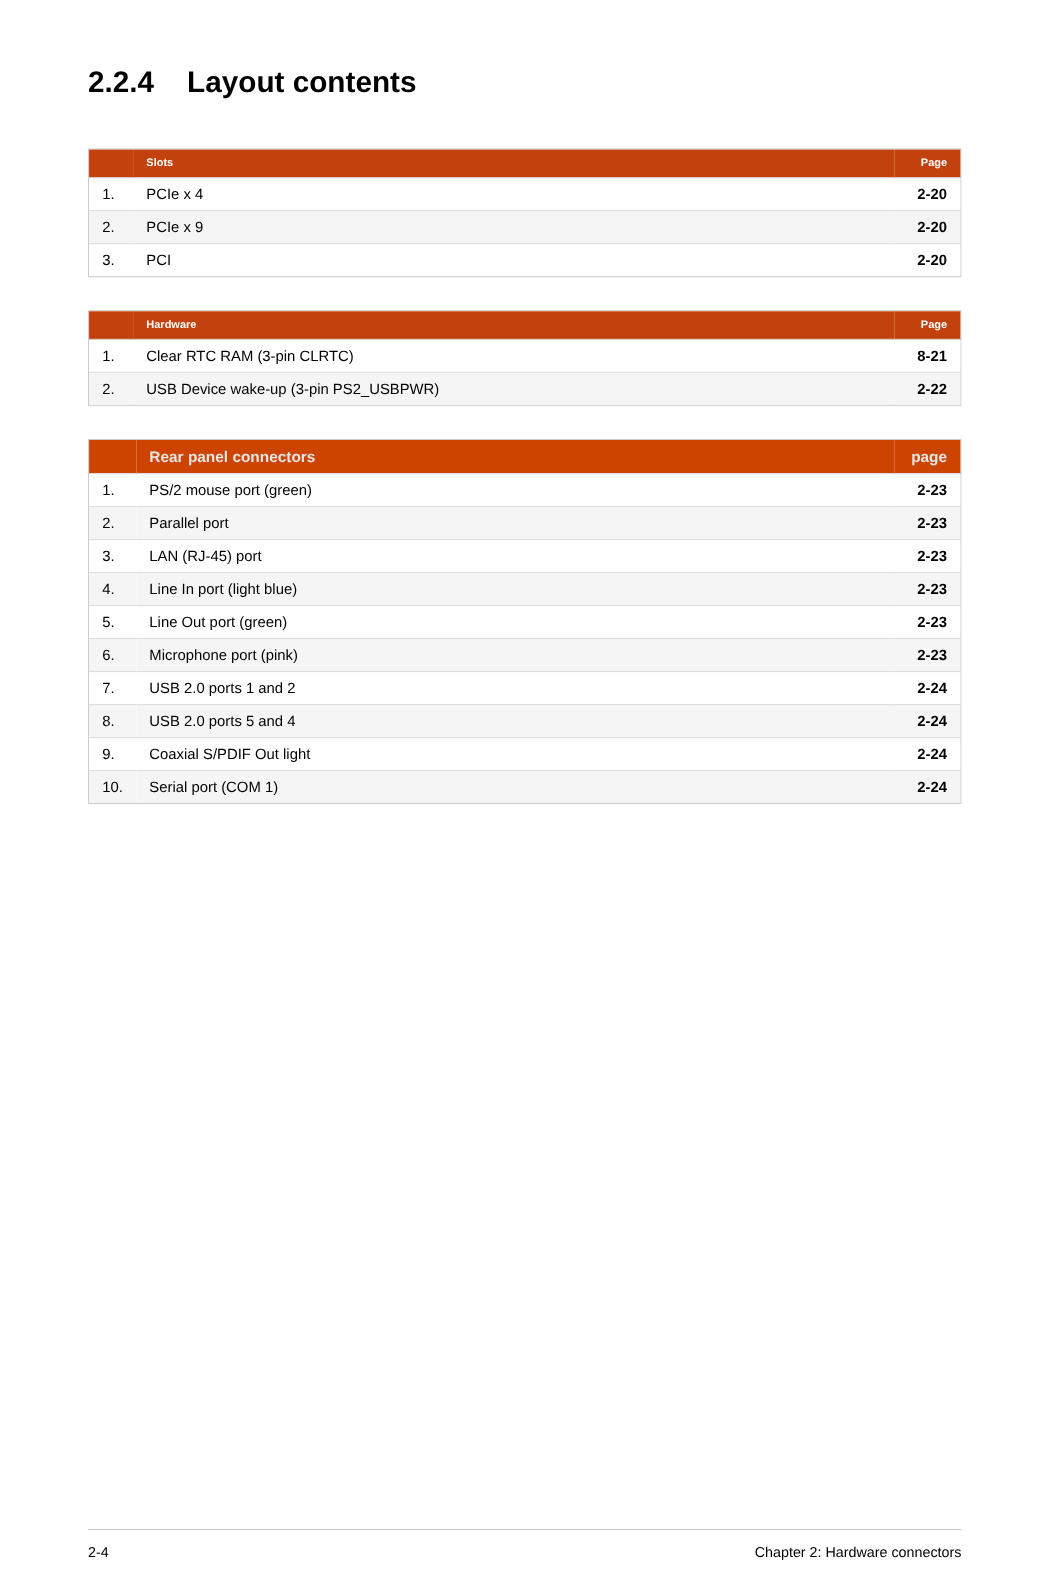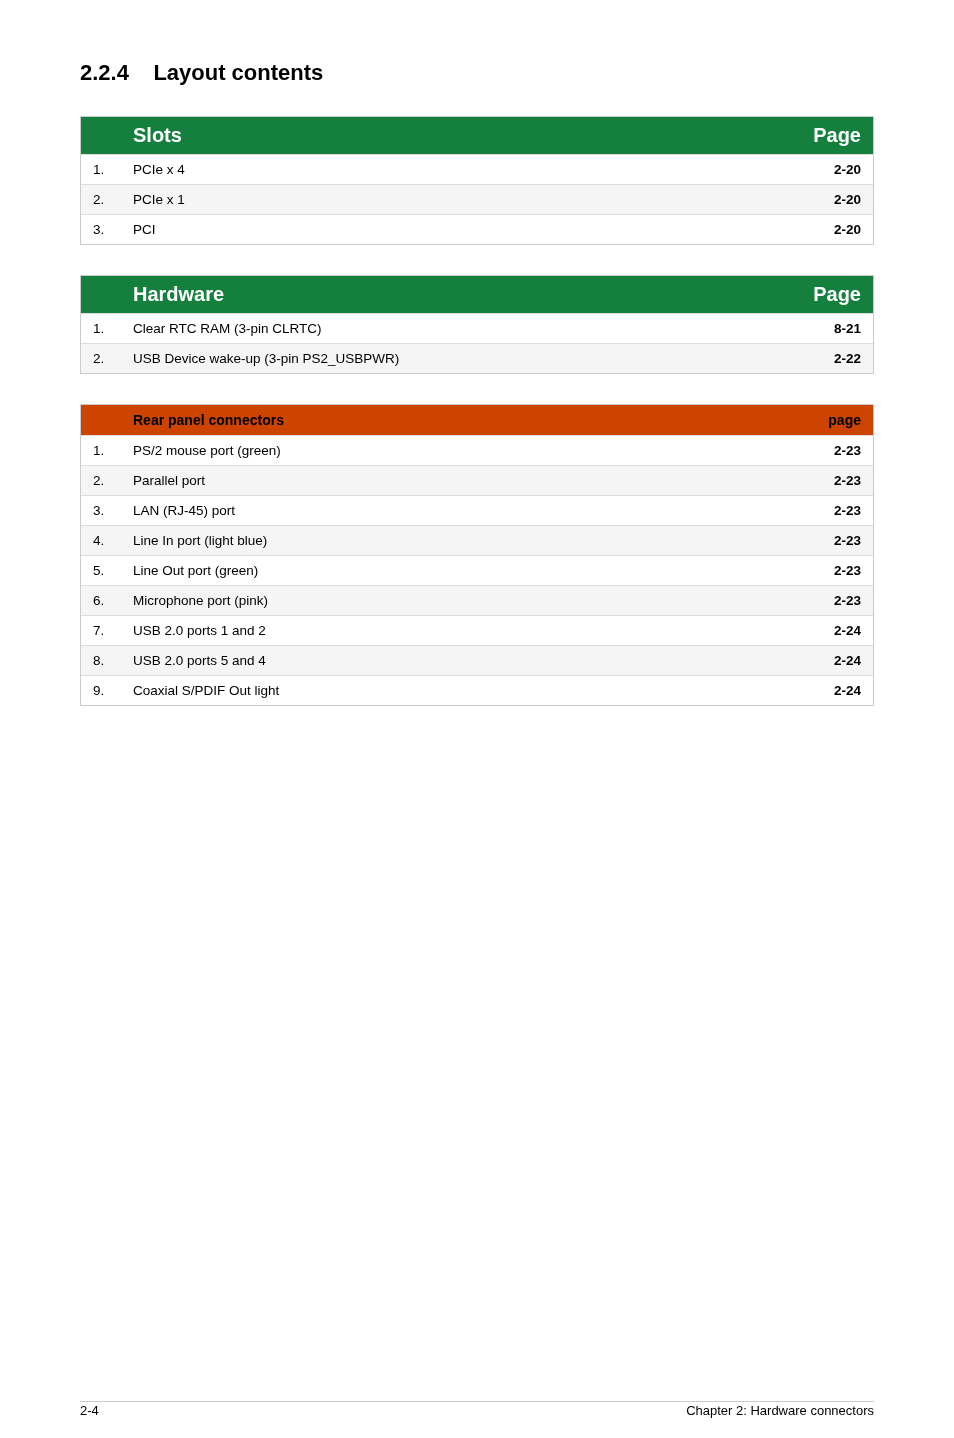--- a/index.html
+++ b/index.html
@@ -16,41 +16,41 @@
       width: 954px;
       min-height: 1438px;
       position: relative;
     }
 
     .page-content {
       padding: 60px 80px 80px 80px;
     }
 
     .section-title {
-      font-size: 22px;
-      font-weight: bold;
-      margin-bottom: 30px;
+      font-size: 27px;
+      font-weight: bold;
+      margin-bottom: 44px;
     }
 
     .table-container {
       margin-bottom: 30px;
       border: 1px solid #cccccc;
     }
 
     table {
       width: 100%;
       border-collapse: collapse;
     }
 
     .header-row td {
-      background-color: #15803d;
+      background-color: #c2410c;
       color: #ffffff;
       font-weight: bold;
       padding: 7px 12px;
-      font-size: 20px;
+      font-size: 10px;
     }
 
     .header-row td.page-col {
       text-align: right;
     }
 
     .data-row td {
       padding: 7px 12px;
       border-top: 1px solid #dddddd;
       font-size: 13.5px;
@@ -82,27 +82,27 @@
 
     .page-footer {
       position: absolute;
       bottom: 20px;
       left: 80px;
       right: 80px;
       display: flex;
       justify-content: space-between;
       align-items: center;
       border-top: 1px solid #cccccc;
-      padding-top: 1px;
+      padding-top: 12px;
       font-size: 13px;
     }
 
     .rear-panel-header td {
       background-color: #cc4400;
-      color: #000000;
+      color: #e5e5e5;
       font-weight: bold;
       padding: 7px 12px;
       font-size: 14px;
     }
 
     .rear-panel-header td.page-col {
       text-align: right;
     }
   </style>
 </head>
@@ -124,21 +124,21 @@
         </tr>
       </thead>
       <tbody id="slots-body">
       <tr class="data-row">
       <td class="num-col">1.</td>
       <td class="desc-col">PCIe x 4</td>
       <td class="page-val-col">2-20</td>
     </tr>
           <tr class="data-row">
       <td class="num-col">2.</td>
-      <td class="desc-col">PCIe x 1</td>
+      <td class="desc-col">PCIe x 9</td>
       <td class="page-val-col">2-20</td>
     </tr>
           <tr class="data-row">
       <td class="num-col">3.</td>
       <td class="desc-col">PCI</td>
       <td class="page-val-col">2-20</td>
     </tr>
         </tbody>
     </table>
   </div>
@@ -215,20 +215,25 @@
           <tr class="data-row">
       <td class="num-col">8.</td>
       <td class="desc-col">USB 2.0 ports 5 and 4</td>
       <td class="page-val-col">2-24</td>
     </tr>
           <tr class="data-row">
       <td class="num-col">9.</td>
       <td class="desc-col">Coaxial S/PDIF Out light</td>
       <td class="page-val-col">2-24</td>
     </tr>
+          <tr class="data-row">
+      <td class="num-col">10.</td>
+      <td class="desc-col">Serial port (COM 1)</td>
+      <td class="page-val-col">2-24</td>
+    </tr>
         </tbody>
     </table>
   </div>
 
 </div>
 
 <div class="page-footer">
   <span>2-4</span>
   <span>Chapter 2: Hardware connectors</span>
 </div>

